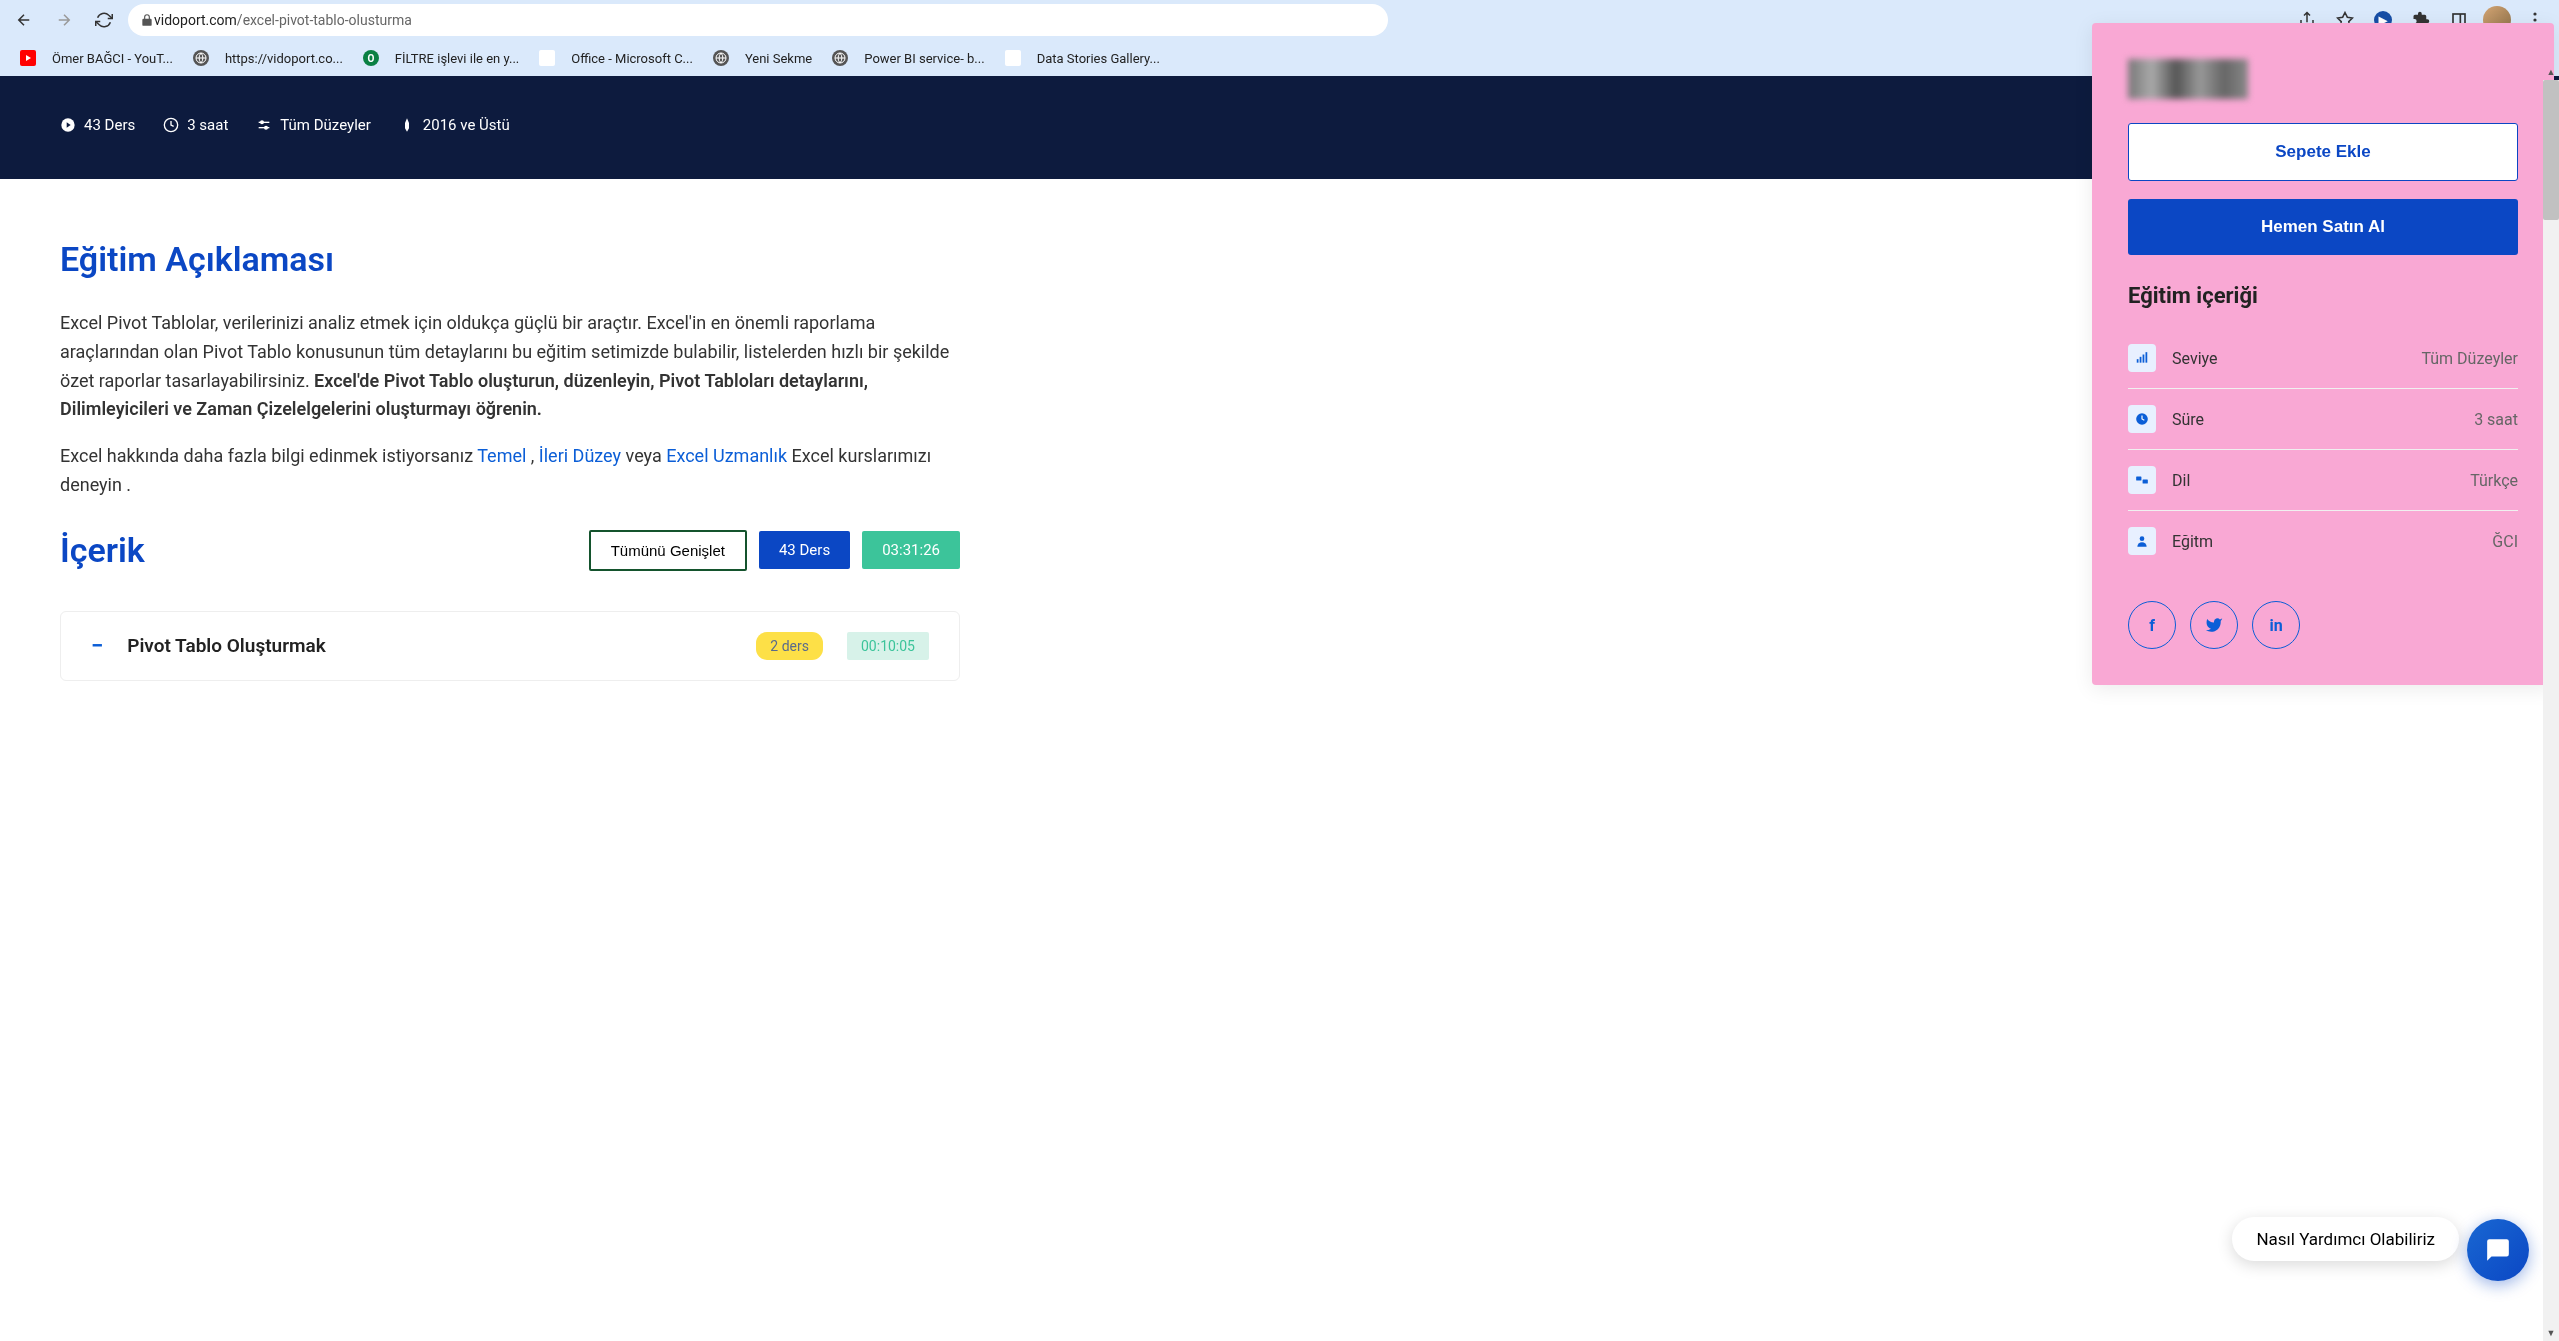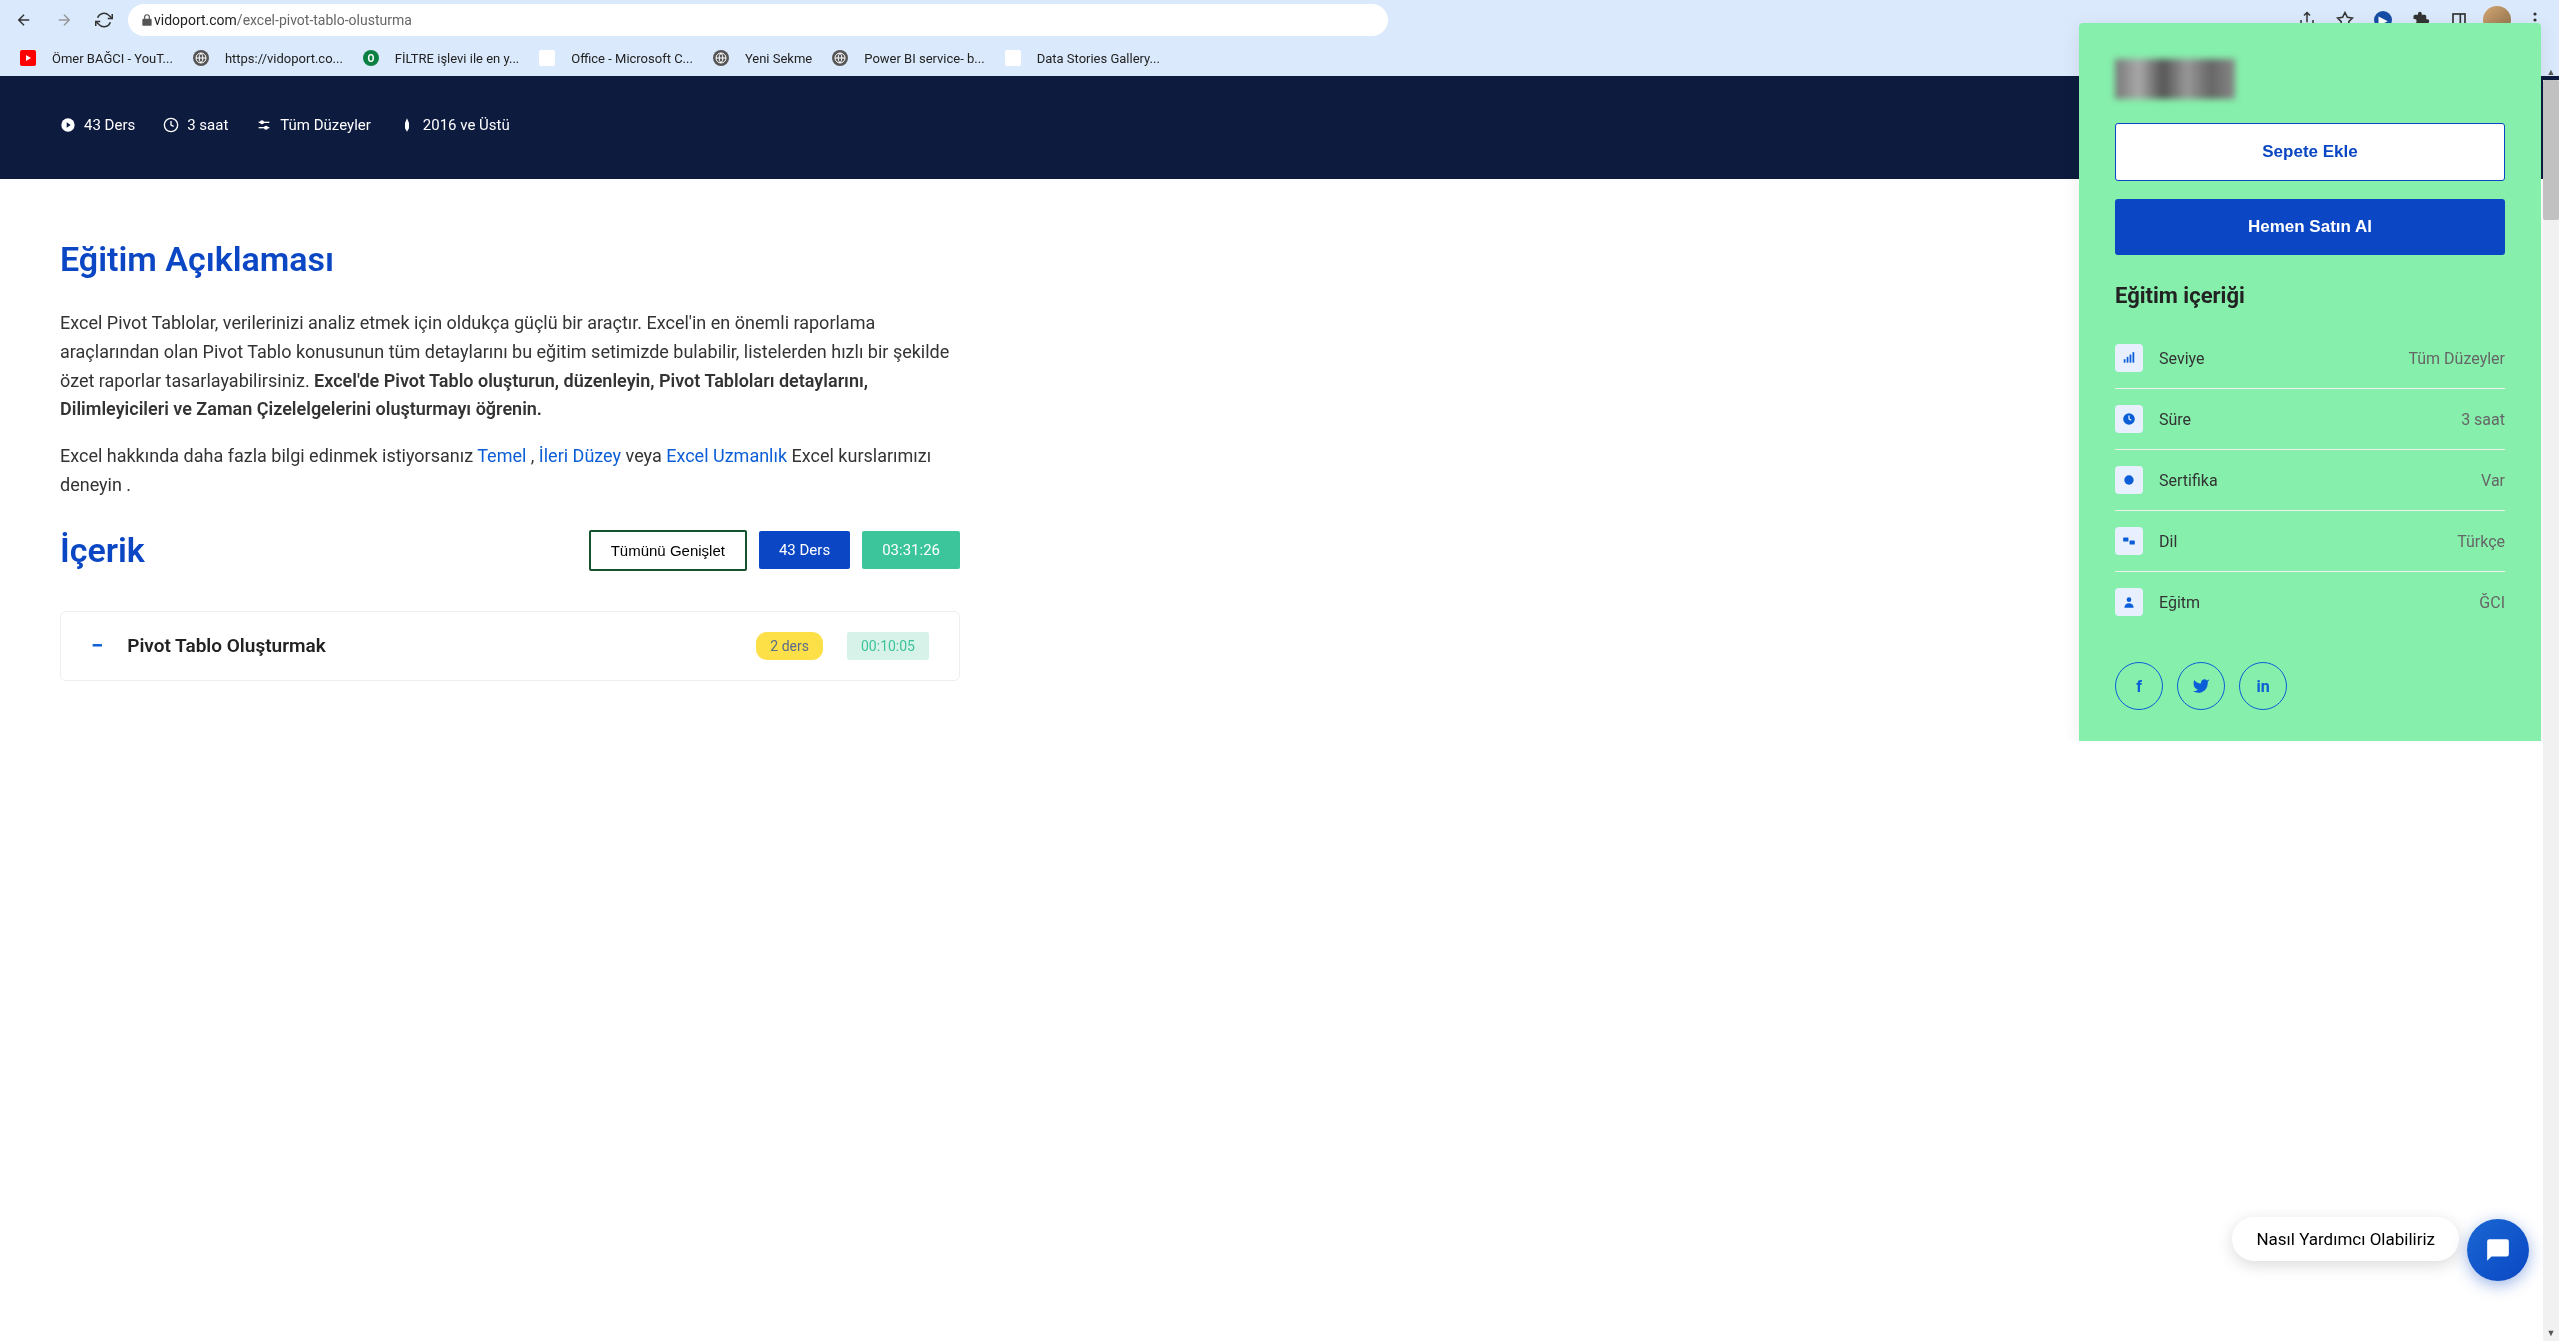--- a/index.html
+++ b/index.html
@@ -55,21 +55,21 @@
 .badge-green { background: #3cc49a; color: #fff; padding: 10px 20px; font-size: 15px; border-radius: 2px; }
 
 .lesson-section { border: 1px solid #eee; border-radius: 6px; padding: 20px 30px; margin-top: 40px; display: flex; align-items: center; gap: 24px; }
 .toggle-icon { color: #0b5ed7; font-size: 22px; font-weight: bold; }
 .lesson-title { font-size: 19px; font-weight: 600; color: #222; margin-right: auto; }
 .mini-badge { padding: 6px 14px; font-size: 14px; border-radius: 2px; }
 .mini-blue { background: #fde047; color: #5a6b8c; border-radius: 11px; }
 .mini-green { background: #d7f2e9; color: #3cc49a; }
 
 
-.sidebar-card { position: absolute; right: 18px; top: -156px; width: 462px; background: #86efac; box-shadow: 0 4px 20px rgba(0,0,0,0.08); border-radius: 4px; padding: 36px; }
+.sidebar-card { position: absolute; right: 5px; top: -156px; width: 462px; background: #f9a8d4; box-shadow: 0 4px 20px rgba(0,0,0,0.08); border-radius: 4px; padding: 36px; }
 .logo-blur { width: 120px; height: 40px; background: linear-gradient(90deg, #777 0%, #aaa 20%, #555 40%, #999 60%, #666 80%, #888 100%); filter: blur(3px); margin-bottom: 24px; }
 .card-btn { display: block; width: 100%; padding: 18px; text-align: center; font-size: 17px; font-weight: 600; border-radius: 3px; cursor: pointer; margin-bottom: 18px; }
 .btn-outline-blue { border: 1.5px solid #0b47c4; color: #0b47c4; background: #fff; }
 .btn-solid-blue { background: #0b47c4; color: #fff; border: none; }
 .card-heading { font-size: 22px; font-weight: 700; color: #222; margin-top: 28px; margin-bottom: 20px; }
 .info-row { display: flex; align-items: center; padding: 16px 0; border-bottom: 1px solid #f0f0f0; font-size: 16px; }
 .info-icon { width: 28px; height: 28px; border-radius: 4px; background: #e8f0ff; color: #0b5ed7; display: flex; align-items: center; justify-content: center; margin-right: 16px; font-size: 13px; }
 .info-label { color: #333; }
 .info-value { margin-left: auto; color: #666; }
 .social-row { display: flex; gap: 14px; margin-top: 30px; }
@@ -308,29 +308,20 @@
             <circle cx="12" cy="12" r="10"></circle>
             <path d="M12 6v6l4 2" stroke="#fff" stroke-width="2" fill="none"></path>
           </svg>
     </span>
     <span class="info-label">Süre</span>
     <span class="info-value">3 saat</span>
   </div>
   <div class="info-row">
     <span class="info-icon">
       <svg width="14" height="14" viewBox="0 0 24 24" fill="#0b5ed7">
-            <circle cx="12" cy="12" r="8"></circle>
-          </svg>
-    </span>
-    <span class="info-label">Sertifika</span>
-    <span class="info-value">Var</span>
-  </div>
-  <div class="info-row">
-    <span class="info-icon">
-      <svg width="14" height="14" viewBox="0 0 24 24" fill="#0b5ed7">
             <rect x="2" y="6" width="9" height="7" rx="1"></rect>
             <rect x="13" y="11" width="9" height="7" rx="1"></rect>
           </svg>
     </span>
     <span class="info-label">Dil</span>
     <span class="info-value">Türkçe</span>
   </div>
   <div class="info-row" style="border-bottom:none;">
     <span class="info-icon">
       <svg width="14" height="14" viewBox="0 0 24 24" fill="#0b5ed7">

